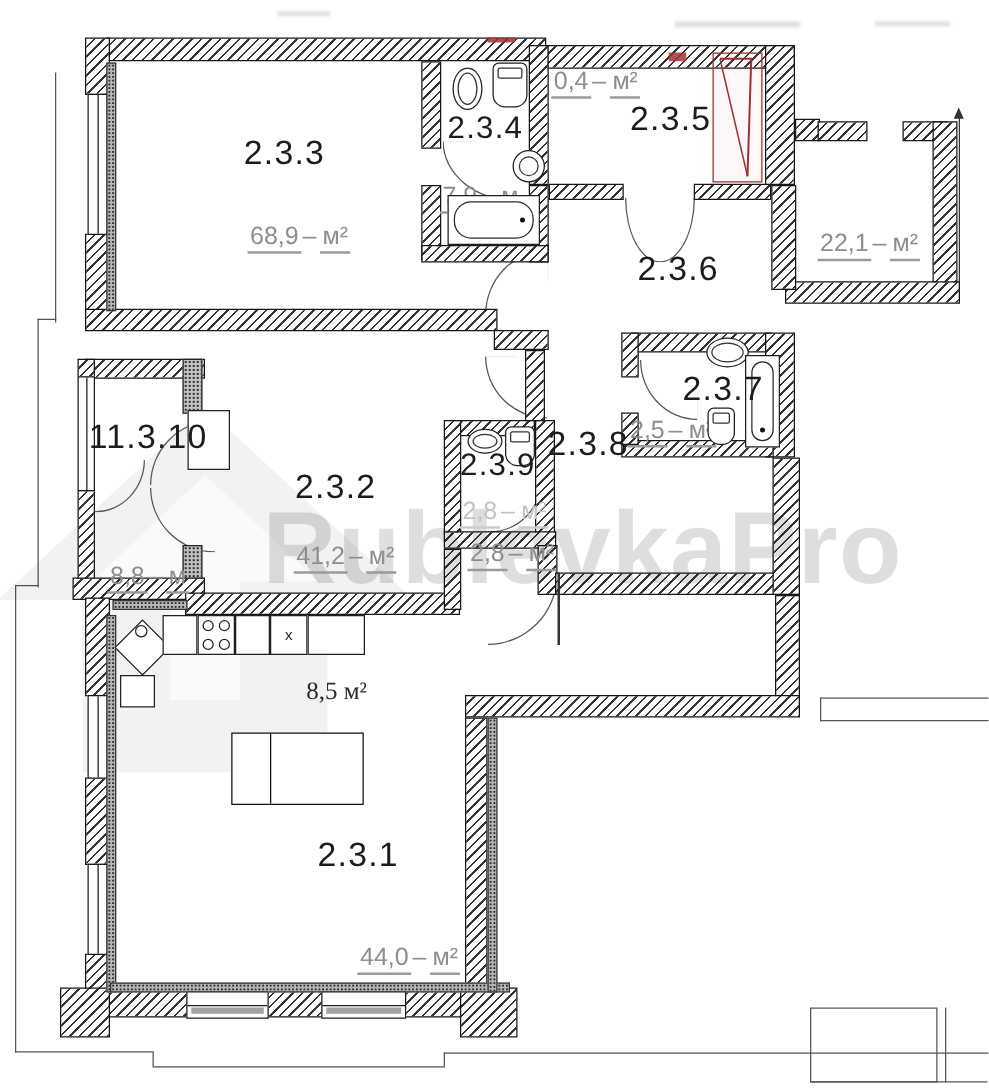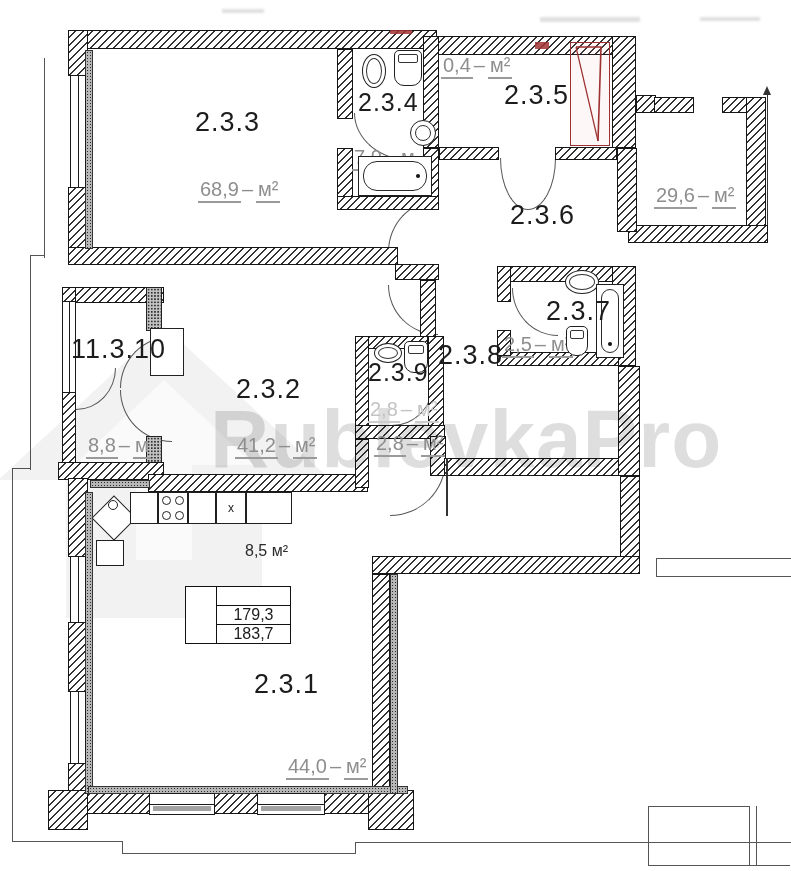--- a/index.html
+++ b/index.html
@@ -49,21 +49,21 @@
   .redbox{position:absolute;border:1.6px solid #9d3030;background:rgba(220,120,120,0.06);z-index:6;box-sizing:border-box;}
   .redtick{position:absolute;background:#a23434;z-index:6;opacity:.85;}
 
   
   .lbl{position:absolute;font-size:27px;color:#1c1c1c;letter-spacing:1px;z-index:9;white-space:nowrap;}
   .area{position:absolute;font-size:20px;color:#8e8e8e;z-index:6;white-space:nowrap;}
   .area .n,.area .u{border-bottom:2px solid #9a9a9a;padding:0 2px 1px 2px;}
   .area .d{padding:0 3px 0 1px;}
   .area.faint{color:#c3c3c3;}
   .area.faint .n,.area.faint .u{border-color:#cccccc;}
-  .karea{position:absolute;font-size:16px;color:#2b2b2b;z-index:9;white-space:nowrap;}
+  .karea{position:absolute;font-size:20px;color:#2b2b2b;z-index:9;white-space:nowrap;font-family:Liberation Serif, serif;}
   .xmark{position:absolute;border:1px solid #222;background:#fff;z-index:7;display:flex;align-items:center;justify-content:center;font-size:12px;color:#222;box-sizing:border-box;}
 
   
   .sumtab{position:absolute;left:185px;top:586px;width:106px;height:58px;border:1.6px solid #111;display:flex;z-index:9;background:#fff;box-sizing:border-box;}
   .sumtab .lc{width:30px;border-right:1.6px solid #111;}
   .sumtab .rc{flex:1;display:flex;flex-direction:column;}
   .sumtab .r{flex:1;border-bottom:1.6px solid #111;display:flex;align-items:center;justify-content:center;font-size:16px;color:#1c1c1c;}
   .sumtab .r:last-child{border-bottom:none;}
 
   
@@ -244,36 +244,27 @@
   <div class="lbl" style="left:546px;top:296px"><span>2.3.7</span></div>
   <div class="lbl" style="left:438px;top:340px"><span>2.3.8</span></div>
   <div class="lbl" style="left:368px;top:358px;font-size:25px"><span>2.3.9</span></div>
   <div class="lbl" style="left:71px;top:334px"><span>11.3.10</span></div>
   <div class="lbl" style="left:236px;top:374px"><span>2.3.2</span></div>
   <div class="lbl" style="left:254px;top:669px"><span>2.3.1</span></div>
 
   <div class="area" style="left:198px;top:178px"><span class="n">68,9</span><span class="d">–</span><span class="u">м²</span></div>
   <div class="area" style="left:352px;top:146px"><span class="n">7,9</span><span class="d">–</span><span class="u">м</span></div>
   <div class="area" style="left:441px;top:54px"><span class="n">0,4</span><span class="d">–</span><span class="u">м²</span></div>
-  <div class="area" style="left:654px;top:184px"><span class="n">29,6</span><span class="d">–</span><span class="u">м²</span></div>
+  <div class="area" style="left:654px;top:184px"><span class="n">22,1</span><span class="d">–</span><span class="u">м²</span></div>
   <div class="area" style="left:502px;top:333px"><span class="n">2,5</span><span class="d">–</span><span class="u">м²</span></div>
   <div class="area faint" style="left:368px;top:398px"><span class="n">2,8</span><span class="d">–</span><span class="u">м²</span></div>
   <div class="area" style="left:374px;top:432px"><span class="n">2,8</span><span class="d">–</span><span class="u">м²</span></div>
-  <div class="area" style="left:86px;top:434px"><span class="n">8,8</span><span class="d">–</span><span class="u">м</span></div>
+  <div class="area" style="left:86px;top:450px"><span class="n">8,8</span><span class="d">–</span><span class="u">м</span></div>
   <div class="area" style="left:235px;top:434px"><span class="n">41,2</span><span class="d">–</span><span class="u">м²</span></div>
   <div class="area" style="left:286px;top:755px"><span class="n">44,0</span><span class="d">–</span><span class="u">м²</span></div>
 
   <div class="karea" style="left:245px;top:542px">8,5 м²</div>
 
   <div class="sumtab">
     <div class="lc"></div>
-    <div class="rc">
-      <div class="r"></div>
-      <div class="r">
-          <span>179,3</span>
-        </div>
-      <div class="r">
-          <span>183,7</span>
-        </div>
-    </div>
   </div>
 
 </div>
 
 </body></html>

